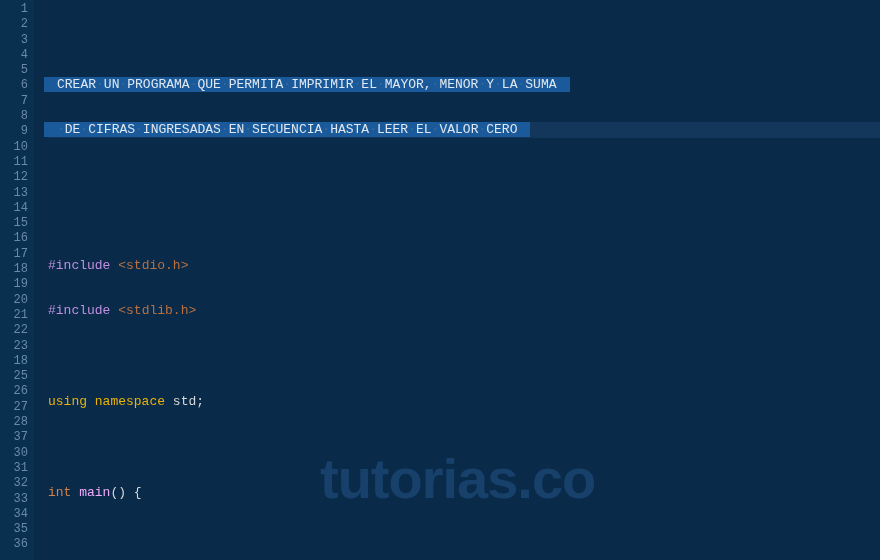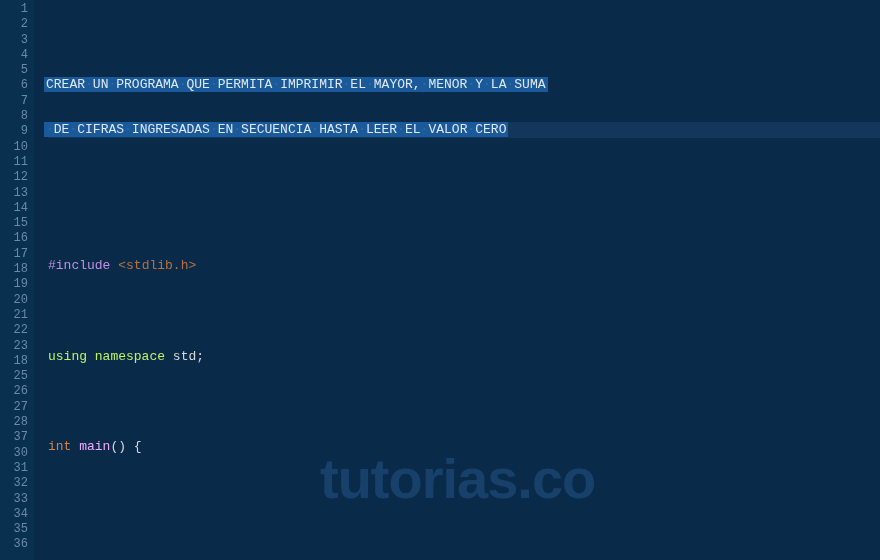--- a/index.html
+++ b/index.html
@@ -42,26 +42,26 @@
   .code-line {
     height: 15.3px;
     line-height: 15.3px;
     color: #d8d8d8;
     position: relative;
   }
   .sel-wrap { position: absolute; right: 4px; }
   .sel {
     background: #1a5a9a;
     color: #e0e8f0;
-    padding: 0 2px;
+    padding: 0 13px;
   }
   .dot { color: #3a6a9a; }
   .hl-macro { color: #c090e0; }
   .hl-inc { color: #b87040; }
-  .hl-kw { color: #bef264; }
+  .hl-kw { color: #eab308; }
   .hl-type { color: #d08048; }
   .hl-id { color: #d8d8d8; }
   .hl-fn { color: #f0abfc; }
   .hl-pun { color: #d8d8d8; }
   .wm {
     position: absolute;
     left: 286px; top: 446px;
     font-size: 56px;
     font-weight: bold;
     letter-spacing: -1px;
@@ -118,20 +118,21 @@
     </div>
 
   <div class="code">
 
     <div class="wm">tutorias.co</div>
 
     <div class="code-line"><span class="sel-wrap"><span class="sel">CREAR<span class="dot">·</span>UN<span class="dot">·</span>PROGRAMA<span class="dot">·</span>QUE<span class="dot">·</span>PERMITA<span class="dot">·</span>IMPRIMIR<span class="dot">·</span>EL<span class="dot">·</span>MAYOR,<span class="dot">·</span>MENOR<span class="dot">·</span>Y<span class="dot">·</span>LA<span class="dot">·</span>SUMA</span></span></div>
     <div class="code-line active-line"><span class="sel-wrap"><span class="sel"><span class="dot">·</span>DE<span class="dot">·</span>CIFRAS<span class="dot">·</span>INGRESADAS<span class="dot">·</span>EN<span class="dot">·</span>SECUENCIA<span class="dot">·</span>HASTA<span class="dot">·</span>LEER<span class="dot">·</span>EL<span class="dot">·</span>VALOR<span class="dot">·</span>CERO</span></span></div>
     <div class="code-line"></div>
     <div class="code-line"></div>
+    <div class="code-line"><span class="hl-macro">#include</span><span class="hl-inc"> &lt;stdio.h&gt;</span></div>
     <div class="code-line"><span class="hl-macro">#include</span><span class="hl-inc"> &lt;stdlib.h&gt;</span></div>
     <div class="code-line"></div>
     <div class="code-line"><span class="hl-kw">using</span><span class="hl-kw"> namespace</span><span class="hl-id"> std</span><span class="hl-pun">;</span></div>
     <div class="code-line"></div>
     <div class="code-line"><span class="hl-type">int</span><span class="hl-fn"> main</span><span class="hl-pun">() {</span></div>
     <div class="code-line"></div>
     
     
     
     

